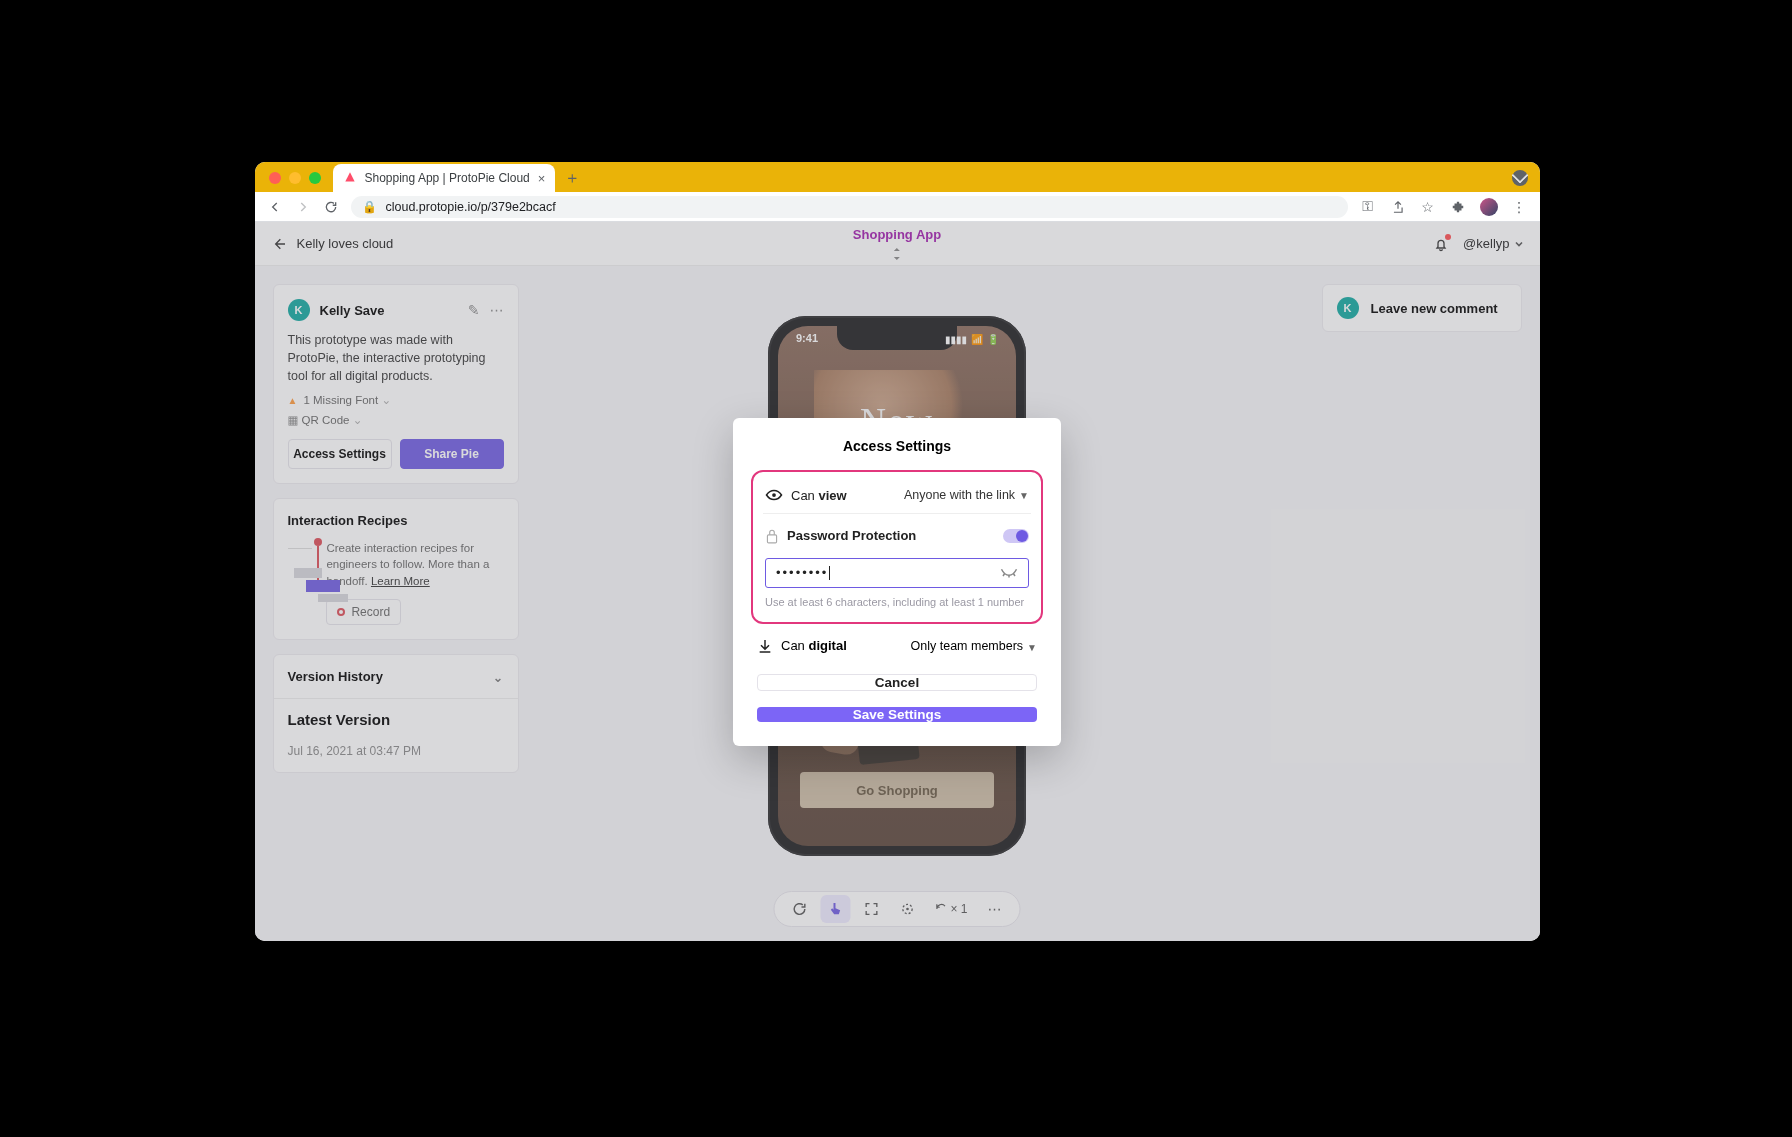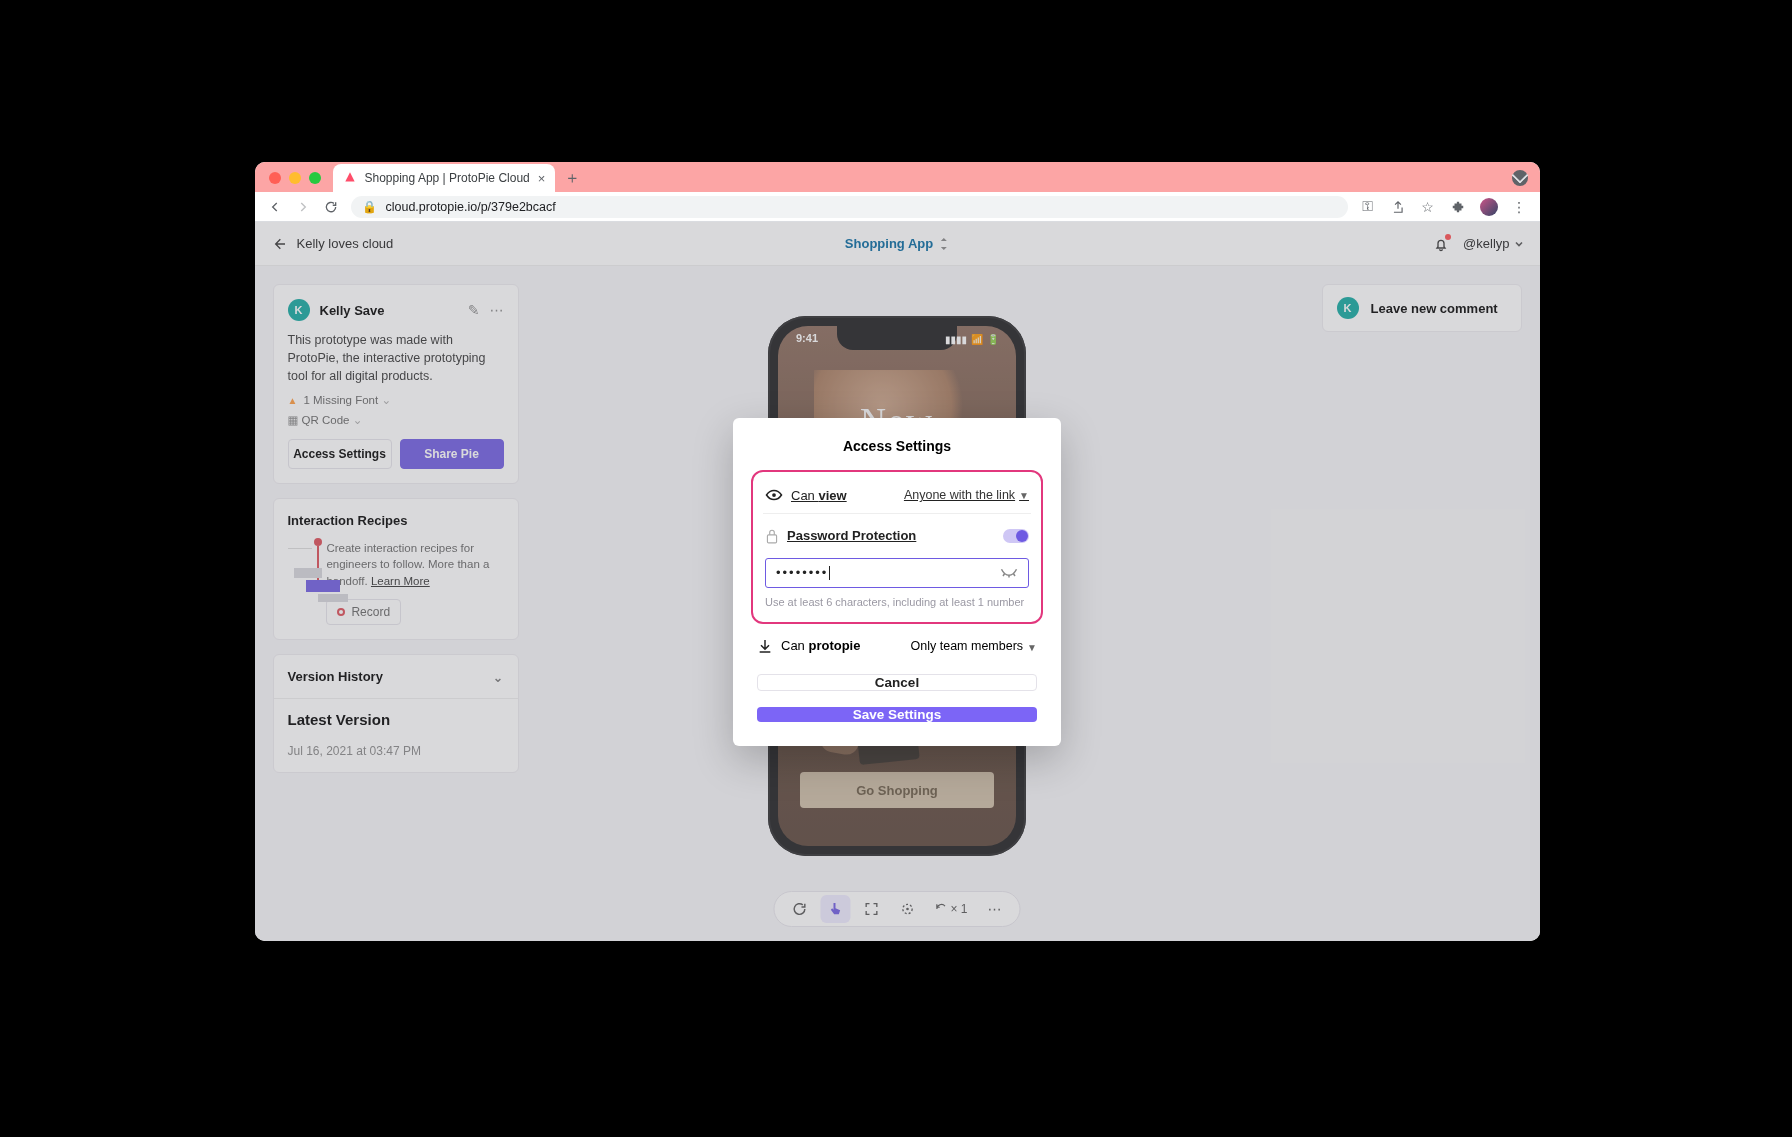--- a/index.html
+++ b/index.html
@@ -3,21 +3,21 @@
 <meta charset="utf-8">
 <style>
   * { box-sizing: border-box; margin: 0; padding: 0; font-family: -apple-system, BlinkMacSystemFont, "Segoe UI", Helvetica, Arial, sans-serif; }
   body { background: #000; width: 1792px; height: 1137px; overflow: hidden; display:flex; align-items:center; justify-content:center; }
   .stage { width: 1371px; height: 871px; position: relative; }
   .browser-window {
     position: absolute; left: 44px; top: 29px; width: 1285px; height: 779px;
     background: #fff; border-radius: 10px; overflow: hidden; box-shadow: 0 20px 60px rgba(0,0,0,.45);
   }
   
-  .tab-strip { height: 30px; background: #fca5a5; display:flex; align-items:flex-end; padding-left: 10px; position:relative;}
+  .tab-strip { height: 30px; background: #eab308; display:flex; align-items:flex-end; padding-left: 10px; position:relative;}
   .traffic { position:absolute; left:14px; top:10px; display:flex; gap:8px; }
   .dot { width:12px; height:12px; border-radius:50%; }
   .dot.red{background:#ff5f56;} .dot.yellow{background:#ffbd2e;} .dot.green{background:#27c93f;}
   .tab { margin-left: 68px; height: 28px; background:#fff; border-radius: 8px 8px 0 0; display:flex; align-items:center; padding:0 10px; gap:8px; font-size:12px; color:#3c4043; min-width: 180px;}
   .tab .protopie-icon { width:14px; height:14px; }
   .tab .x { margin-left:auto; font-size:13px; color:#5f6368; cursor:pointer;}
   .new-tab { width:22px; height:22px; display:flex; align-items:center; justify-content:center; color:#5f6368; font-size:16px; margin-left:6px; margin-bottom:3px; cursor:pointer;}
   .minimize-icon { position:absolute; right:12px; top:8px; width:16px; height:16px; border-radius:50%; background:#5f6368; display:flex; align-items:center; justify-content:center;}
   .minimize-icon::after{content:""; width:10px; height:10px; border:2px solid #dfe1e5; border-top:none; border-left:none; transform: rotate(45deg) translate(-2px,-2px); border-radius:0 0 2px 0;}
 
@@ -29,21 +29,21 @@
   .tool-icons .i{ width:16px; height:16px; display:flex; align-items:center; justify-content:center; cursor:pointer; font-size:14px;}
   .avatar-img { width:18px; height:18px; border-radius:50%; background: linear-gradient(135deg,#c58,#346);}
   .kebab { font-size:16px; letter-spacing:1px; cursor:pointer;}
 
   
   .app-area { position:relative; height: calc(100% - 60px); background:#f6f6f8;}
   .dim-overlay { position:absolute; inset:0; background: rgba(120,120,125,.28); z-index: 3; pointer-events:none;}
 
   .app-header { height:44px; border-bottom:1px solid #eee; background:#fff; display:flex; align-items:center; padding:0 16px; justify-content:space-between; position:relative; z-index:1;}
   .app-header .left { display:flex; align-items:center; gap:10px; font-size:13px; color:#222;}
-  .app-header .center { position:absolute; left:50%; transform:translateX(-50%); display:flex; align-items:center; gap:6px; font-size:13px; font-weight:600; color:#0369a1;}
+  .app-header .center { position:absolute; left:50%; transform:translateX(-50%); display:flex; align-items:center; gap:6px; font-size:13px; font-weight:600; color:#a21caf;flex-direction:column;}
   .app-header .right { display:flex; align-items:center; gap:14px; font-size:13px; color:#222;}
   .bell{ position:relative;}
   .bell .badge{ position:absolute; top:-2px; right:-2px; width:6px; height:6px; background:#ff4d4f; border-radius:50%;}
 
   .app-body { position:relative; height: calc(100% - 44px); }
 
   
   .left-col { position:absolute; left:18px; top:18px; width:246px; display:flex; flex-direction:column; gap:14px; z-index:1;}
   .card { background:#fff; border:1px solid #eceaef; border-radius:6px; padding:14px; }
   .card .row1 { display:flex; align-items:center; gap:10px;}
@@ -104,21 +104,21 @@
   .tool-strip .t.active{ background:#eeeaff; color:#6e5ae2;}
   .tool-strip .zoom{ display:flex; align-items:center; gap:2px; font-size:12px; color:#555; padding:0 6px;}
 
   
   .modal {
     position:absolute; z-index:5; width:328px; left:50%; top:50%; transform:translate(-50%,-50%);
     background:#fff; border-radius:6px; box-shadow:0 14px 40px rgba(0,0,0,.22); padding-bottom:24px;
   }
   .modal-title{ text-align:center; font-weight:700; font-size:14px; padding:20px 0 16px;}
   .highlight-box{ margin:0 18px 6px; border:2px solid #e2377d; border-radius:12px; padding:10px 10px 14px; position:relative;}
-  .m-row{ display:flex; align-items:center; justify-content:space-between; padding:6px 2px; font-size:13px; color:#222;text-decoration:underline;}
+  .m-row{ display:flex; align-items:center; justify-content:space-between; padding:6px 2px; font-size:13px; color:#222;}
   .m-row .left{ display:flex; align-items:center; gap:8px;}
   .m-row .drop{ display:flex; align-items:center; gap:4px; font-size:12.5px; color:#333; cursor:pointer;}
   .m-row .drop .caret{ font-size:10px; color:#666;}
   .m-divider{ height:1px; background:#eee; margin:4px 0 8px;}
   .toggle{ width:26px; height:14px; background:#cfc7f5; border-radius:8px; position:relative;}
   .toggle .knob{ position:absolute; right:1px; top:1px; width:12px; height:12px; background:#6e5ae2; border-radius:50%;}
   .pw-field{ margin:8px 2px 0; height:30px; border:1px solid #6e5ae2; border-radius:3px; display:flex; align-items:center; padding:0 10px; justify-content:space-between;}
   .pw-dots{ letter-spacing:2px; font-size:13px; color:#222;}
   .pw-hint{ font-size:11px; color:#9a98a3; margin:8px 2px 0;}
   .m-row2{ margin:14px 24px 0; display:flex; align-items:center; justify-content:space-between; font-size:13px;}
@@ -370,21 +370,21 @@
                 <path stroke="#888" stroke-width="2" d="M6 8l-2 3M12 10v3M18 8l2 3"></path>
               </svg>
           </div>
           <div class="pw-hint">Use at least 6 characters, including at least 1 number</div>
         </div>
         <div class="m-row2">
           <div style="display:flex;align-items:center;gap:8px;">
             <svg width="16" height="16" viewBox="0 0 24 24">
                 <path fill="none" stroke="#222" stroke-width="2.2" d="M12 3v13M6 11l6 6 6-6M4 21h16"></path>
               </svg>
-            <span><span>Can </span><span class="bold">protopie</span></span>
+            <span><span>Can </span><span class="bold">digital</span></span>
           </div>
           <div class="drop" style="display:flex;align-items:flex-end;gap:4px;font-size:12.5px;cursor:pointer;">
             <span>Only team members</span>
               <span class="caret" style="font-size:10px;color:#666">▼</span>
           </div>
         </div>
         <div class="modal-btns">
           <div class="mbtn cancel">Cancel</div>
           <div class="mbtn save">Save Settings</div>
         </div>

